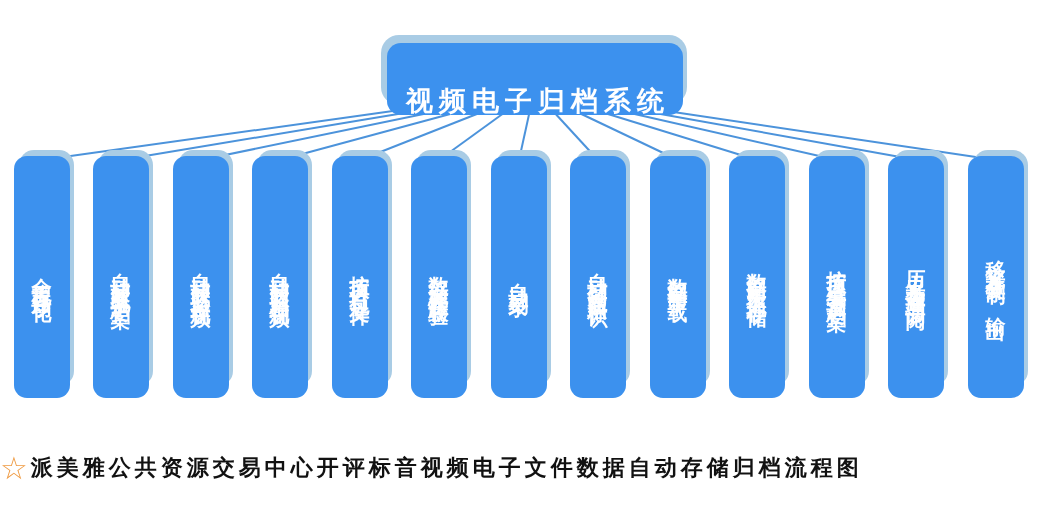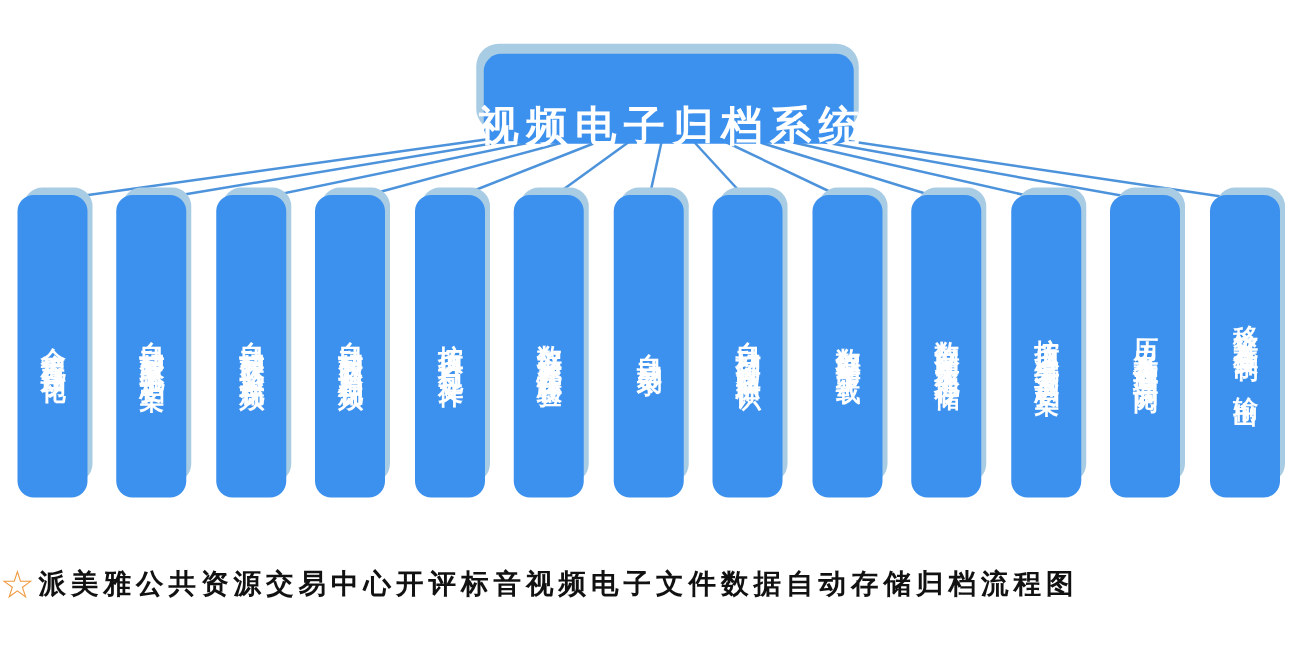--- a/index.html
+++ b/index.html
@@ -20,21 +20,21 @@
   .root-box .back{
     position:absolute;left:-6px;top:-8px;right:-4px;bottom:10px;
     background:#A9CCE5;border-radius:18px;
   }
   .root-box .face{
     position:absolute;inset:0;
     background:#3C91EE;border-radius:14px;
     display:flex;align-items:center;justify-content:center;
   }
   .root-box .face span{
-    color:#ffffff;font-size:33px;font-weight:bold;
+    color:#ffffff;font-size:27px;font-weight:bold;
     letter-spacing:6px;text-indent:6px;white-space:nowrap;margin-top:44px;
   }
   
   .pillar{
     position:absolute;top:156px;width:56px;height:242px;
   }
   .pillar .back{
     position:absolute;left:5px;top:-6px;right:-4px;bottom:12px;
     background:#A9CCE5;border-radius:15px;
   }

